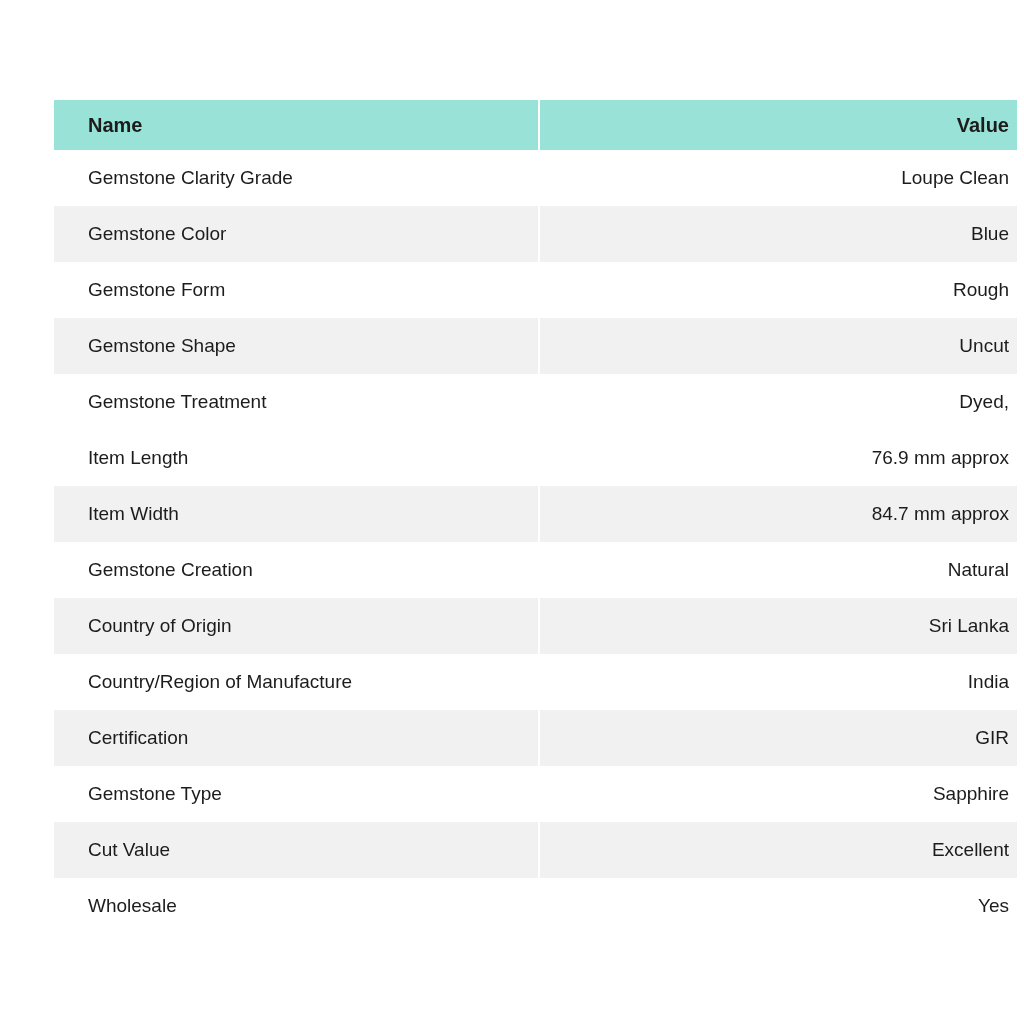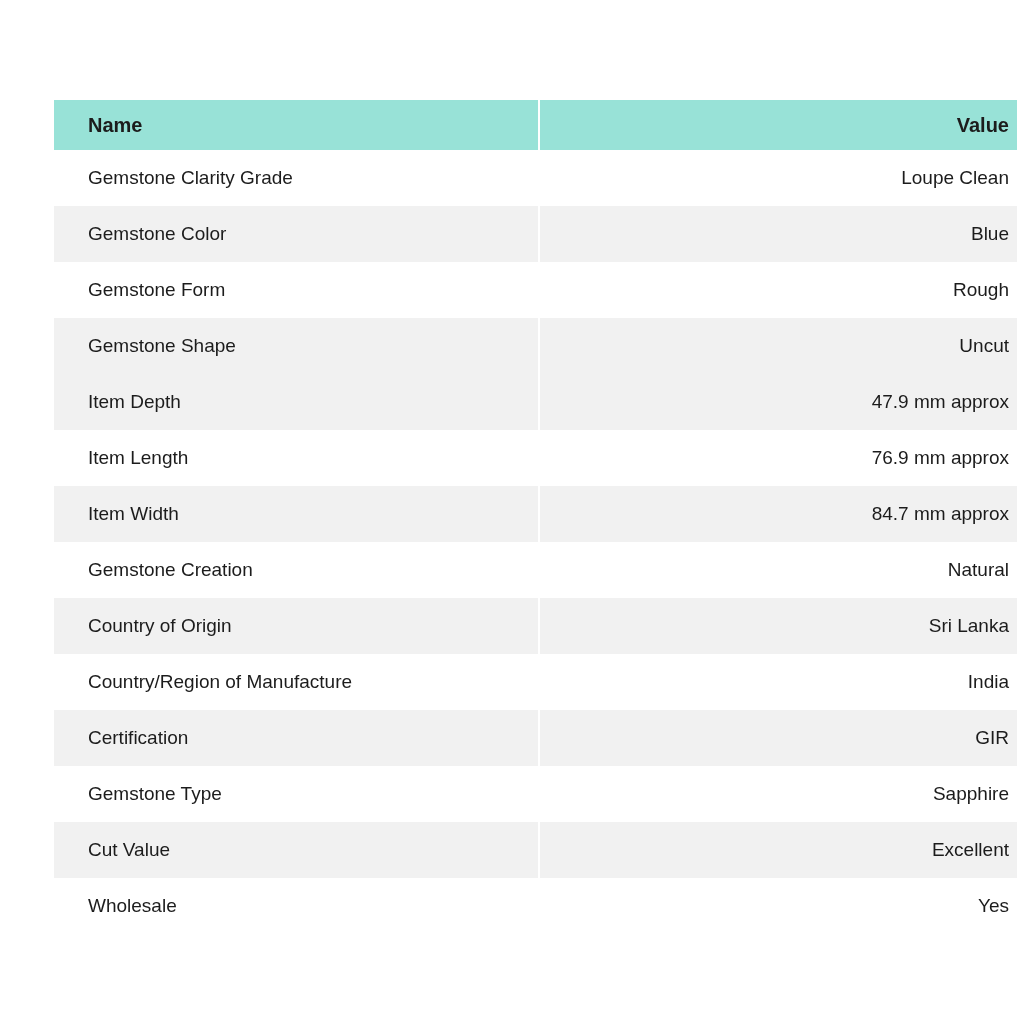--- a/index.html
+++ b/index.html
@@ -82,23 +82,23 @@
           <td class="value-cell">Blue</td>
         </tr>
         <tr>
           <td class="name-cell">Gemstone Form</td>
           <td class="value-cell">Rough</td>
         </tr>
         <tr class="alt">
           <td class="name-cell">Gemstone Shape</td>
           <td class="value-cell">Uncut</td>
         </tr>
-        <tr class="alt">
-          <td class="name-cell">Item Depth</td>
-          <td class="value-cell">47.9 mm approx</td>
+        <tr>
+          <td class="name-cell">Gemstone Treatment</td>
+          <td class="value-cell">Dyed,</td>
         </tr>
         <tr>
           <td class="name-cell">Item Length</td>
           <td class="value-cell">76.9 mm approx</td>
         </tr>
         <tr class="alt">
           <td class="name-cell">Item Width</td>
           <td class="value-cell">84.7 mm approx</td>
         </tr>
         <tr>

